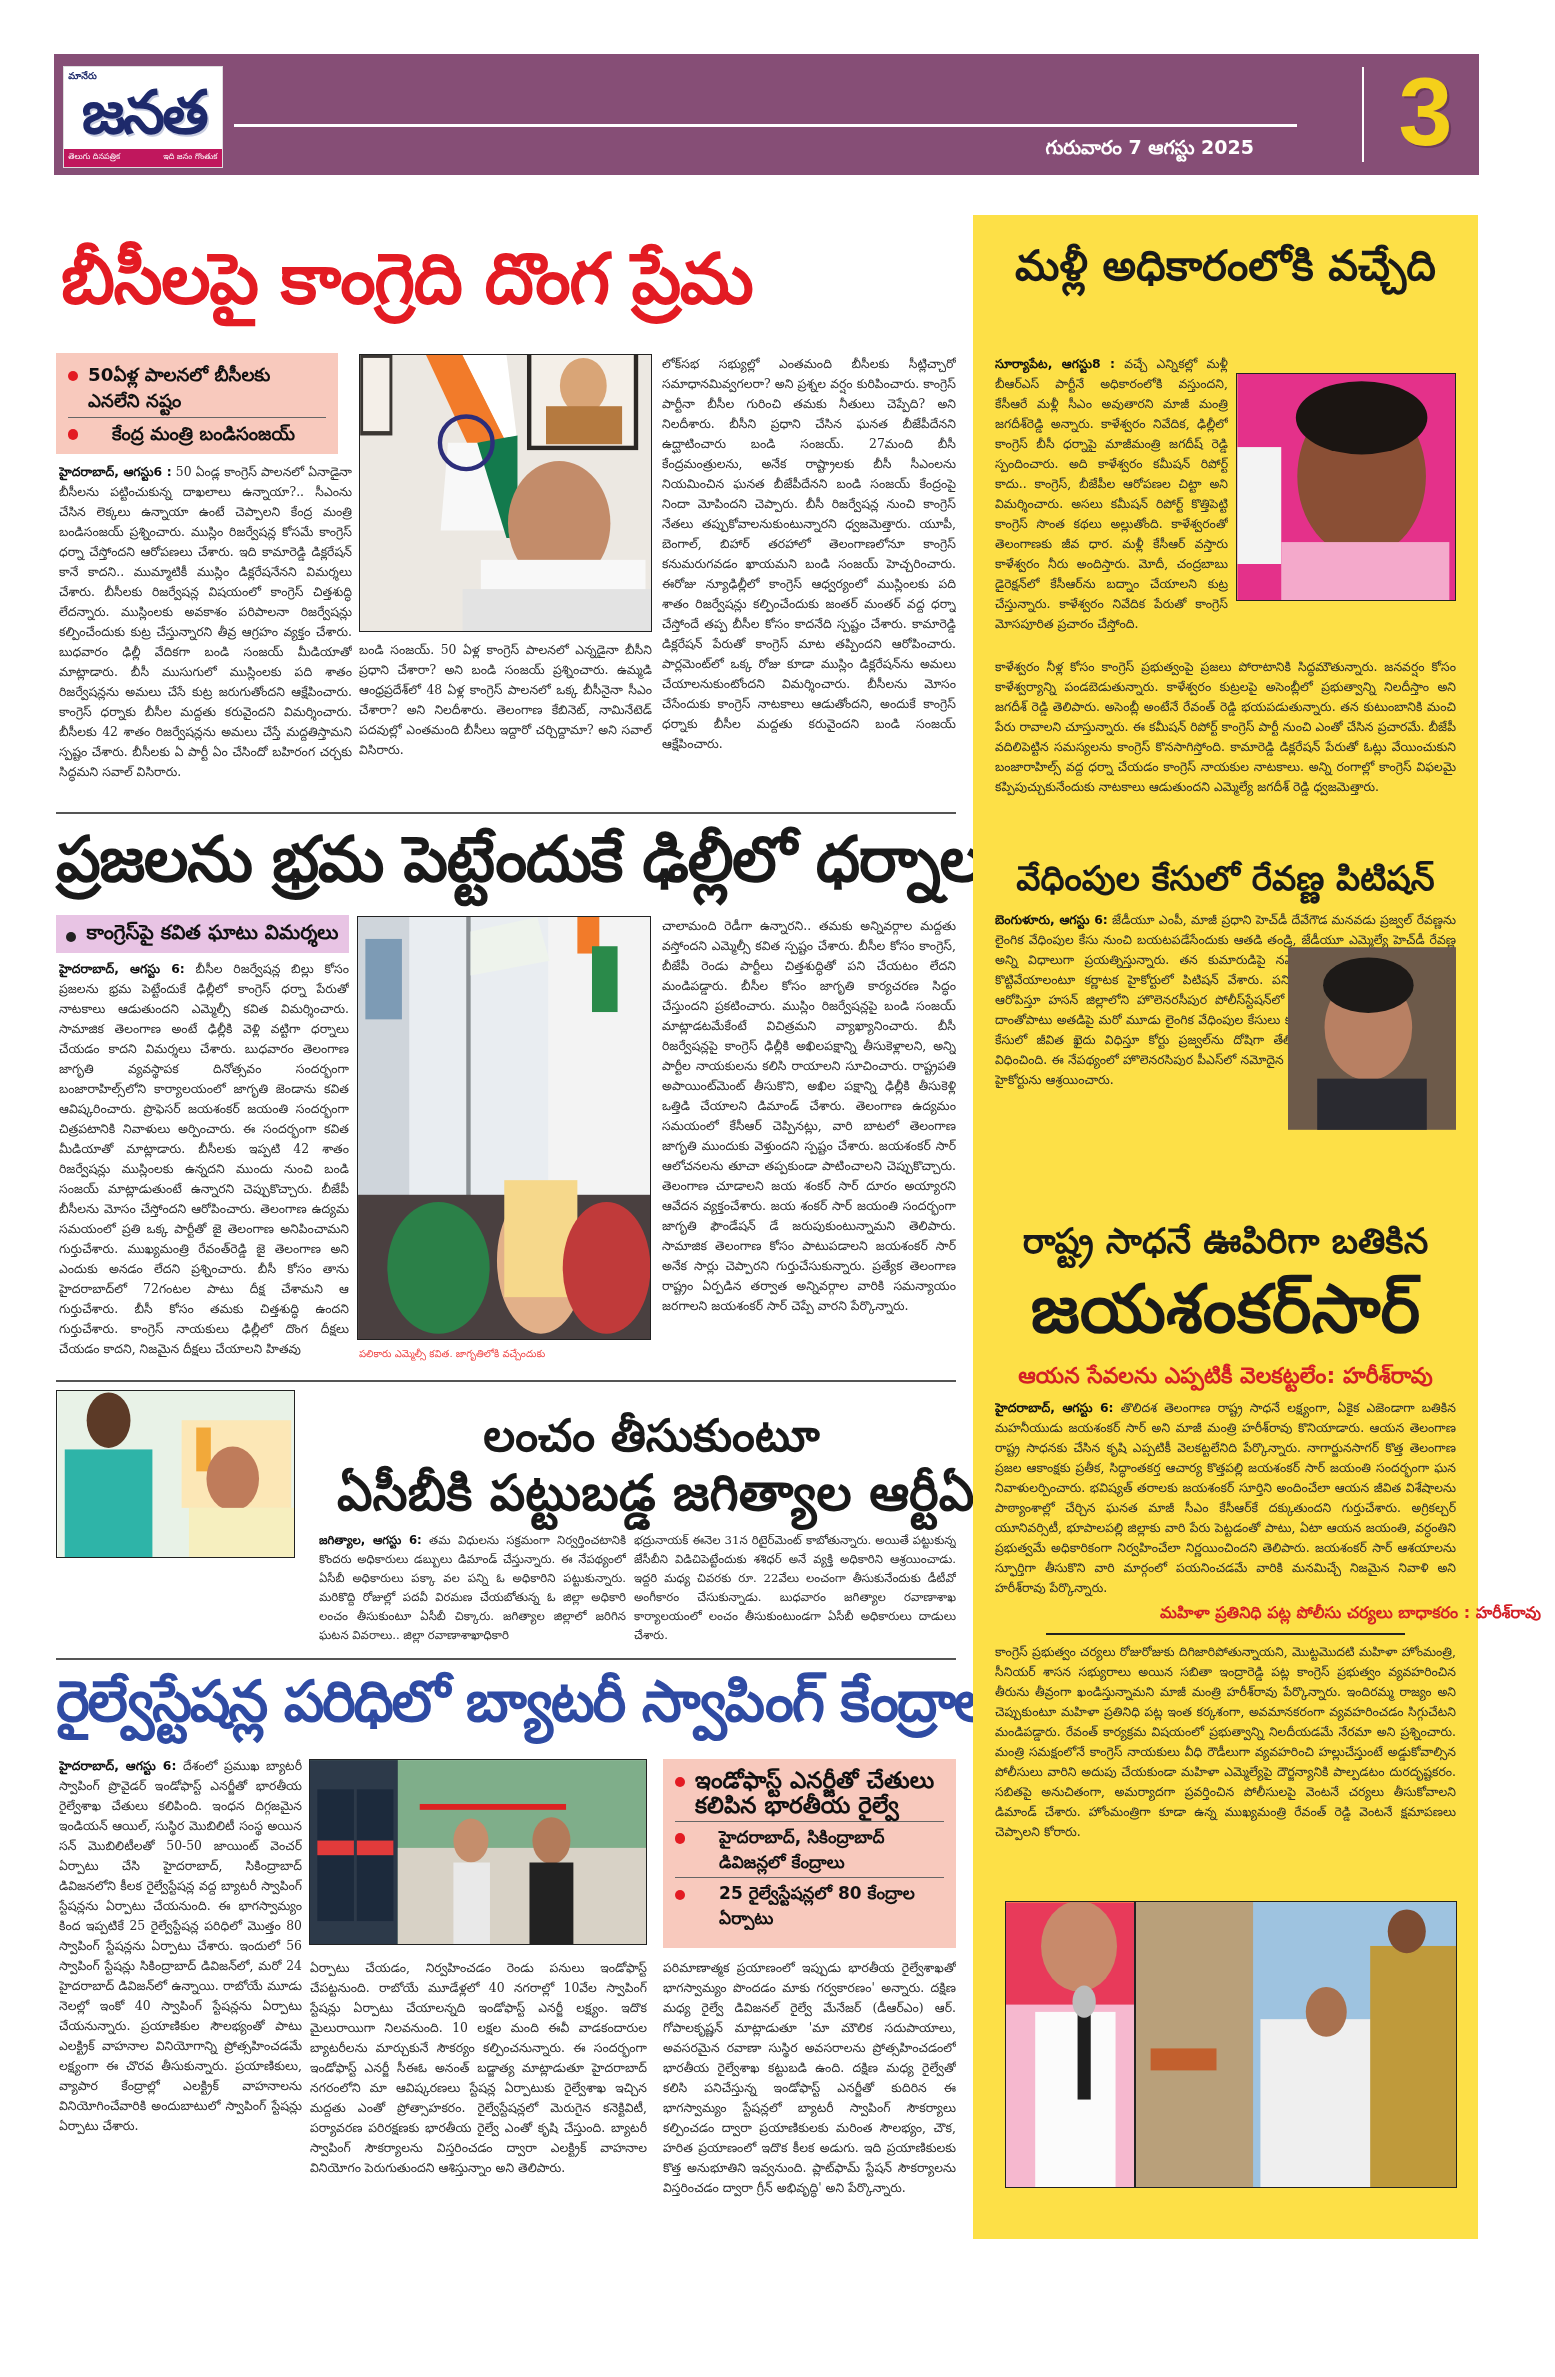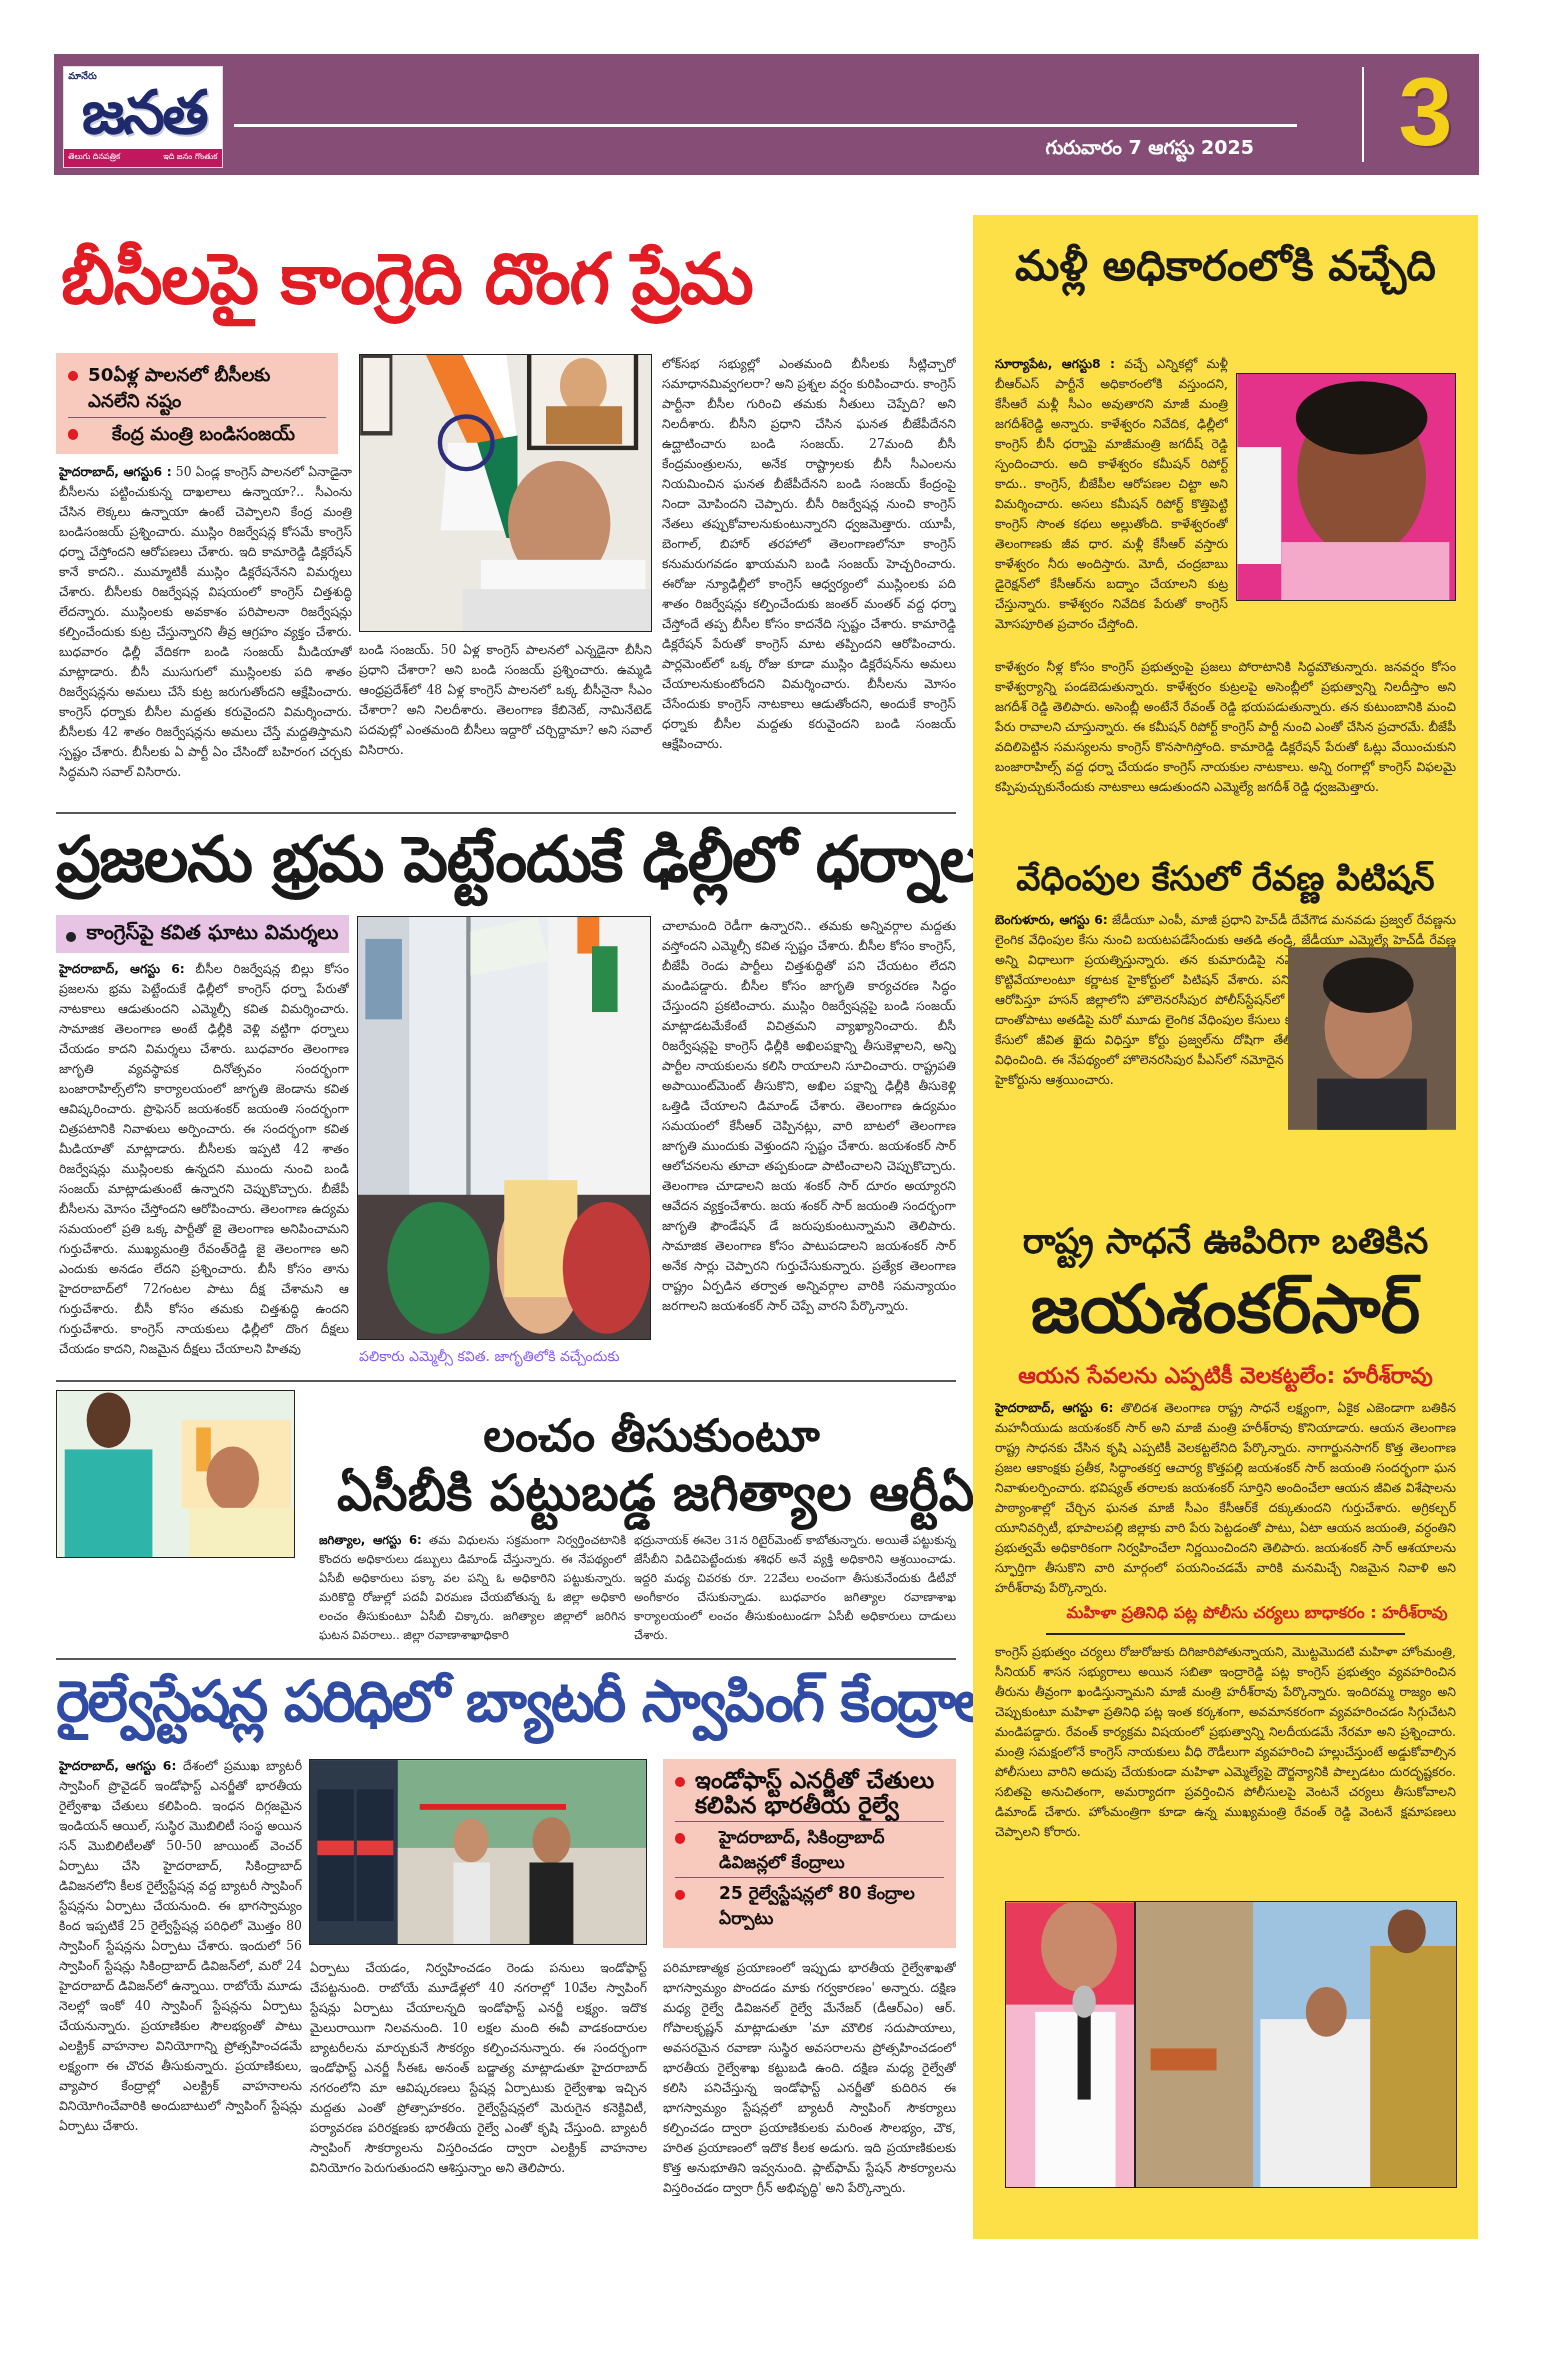--- a/index.html
+++ b/index.html
@@ -17,21 +17,21 @@
   .mast-rule { position: absolute; left: 180px; top: 70px; width: 1063px; height: 2.9px; background: #fff; }
   .mast-vrule { position: absolute; left: 1308px; top: 13px; width: 1.5px; height: 95px; background: #fff; }
   .mast-date { position: absolute; left: 907px; top: 82px; width: 293px; font-size: 19px; color: #fff; font-weight: bold; text-align: right; }
   .page-num { position: absolute; left: 1324px; top: 1.5px; width: 95px; font-size: 97px; font-weight: bold; color: #f4d01a; text-align: center; font-family: "Liberation Sans", sans-serif; text-shadow: 2.2px 2.2px 0 #6c3b5d; }
 
   
   .headline { position: absolute; font-weight: bold; line-height: 1.1; white-space: nowrap; }
   .body-text { position: absolute; font-size: 12.4px; line-height: 20px; text-align: justify; color: #2a2a2a; font-family: "DejaVu Serif", serif; overflow: hidden; }
   .dateline { font-weight: bold; font-family: "DejaVu Sans", sans-serif; color: #111; }
   .photo { position: absolute; border: 1.5px solid #222; overflow: hidden; }
-  .caption { position: absolute; font-size: 14px; color: #8b5cf6; font-family: "DejaVu Serif", serif; }
+  .caption { position: absolute; font-size: 10px; color: #ef4444; font-family: "DejaVu Serif", serif; }
   .hrule { position: absolute; height: 2.2px; background: #555; }
   .bullet-box { position: absolute; background: #f8c9bd; padding: 8.8px 11.7px; }
   .bullet-item { font-size: 18.3px; font-weight: bold; line-height: 26px; color: #111; display: flex; align-items: flex-start; }
   .bullet-dot { width: 10.2px; height: 10.2px; border-radius: 50%; background: #e31b23; margin: 8.8px 10.2px 0 0; flex-shrink: 0; }
   .bullet-item + .bullet-item { border-top: 0.7px solid #666; margin-top: 2.9px; padding-top: 2.9px; gap: 24px; }
 
   
   .sidebar { position: absolute; left: 973px; top: 215px; width: 505px; height: 2024px; background: #fde047; }
 </style>
 </head>
@@ -252,21 +252,21 @@
 
   <div class="headline" style="left:0; top:1007px; width:505px; text-align:center; font-size:35px; color:#1a1a1a;">రాష్ట్ర సాధనే ఊపిరిగా బతికిన</div>
   <div class="headline" style="left:0; top:1058px; width:505px; text-align:center; font-size:67px; color:#1a1a1a;">జయశంకర్‌సార్</div>
   <div class="headline" style="left:0; top:1149px; width:505px; text-align:center; font-size:22px; color:#d31f26;">ఆయన సేవలను ఎప్పటికీ వెలకట్టలేం: హరీశ్‌రావు</div>
 
   <div class="body-text" style="left:22px; top:1183px; width:461px; height:201px;">
     <span class="dateline">హైదరాబాద్, ఆగస్టు 6:</span>
     <span>తొలిదశ తెలంగాణ రాష్ట్ర సాధనే లక్ష్యంగా, ఏకైక ఎజెండాగా బతికిన మహనీయుడు జయశంకర్ సార్ అని మాజీ మంత్రి హరీశ్‌రావు కొనియాడారు. ఆయన తెలంగాణ రాష్ట్ర సాధనకు చేసిన కృషి ఎప్పటికీ వెలకట్టలేనిది పేర్కొన్నారు. నాగార్జునసాగర్ కొత్త తెలంగాణ ప్రజల ఆకాంక్షకు ప్రతీక, సిద్ధాంతకర్త ఆచార్య కొత్తపల్లి జయశంకర్ సార్ జయంతి సందర్భంగా ఘన నివాళులర్పించారు. భవిష్యత్ తరాలకు జయశంకర్ సూర్తిని అందించేలా ఆయన జీవిత విశేషాలను పాఠ్యాంశాల్లో చేర్చిన ఘనత మాజీ సీఎం కేసీఆర్‌కే దక్కుతుందని గుర్తుచేశారు. అగ్రికల్చర్ యూనివర్సిటీ, భూపాలపల్లి జిల్లాకు వారి పేరు పెట్టడంతో పాటు, ఏటా ఆయన జయంతి, వర్ధంతిని ప్రభుత్వమే అధికారికంగా నిర్వహించేలా నిర్ణయించిందని తెలిపారు. జయశంకర్ సార్ ఆశయాలను స్ఫూర్తిగా తీసుకొని వారి మార్గంలో పయనించడమే వారికి మనమిచ్చే నిజమైన నివాళి అని హరీశ్‌రావు పేర్కొన్నారు.</span>
   </div>
 
-  <div class="headline" style="left:0; top:1389px; width:568px; text-align:center; font-size:16px; color:#d31f26;">మహిళా ప్రతినిధి పట్ల పోలీసు చర్యలు బాధాకరం : హరీశ్‌రావు</div>
+  <div class="headline" style="left:0; top:1389px; width:568px; text-align:right; font-size:16px; color:#d31f26;">మహిళా ప్రతినిధి పట్ల పోలీసు చర్యలు బాధాకరం : హరీశ్‌రావు</div>
   <div class="hrule" style="left:73px; top:1418px; width:359px; height:1.5px; background:#222;"></div>
 
   <div class="body-text" style="left:22px; top:1427px; width:461px; height:249px;">
     <span>కాంగ్రెస్ ప్రభుత్వం చర్యలు రోజురోజుకు దిగిజారిపోతున్నాయని, మొట్టమొదటి మహిళా హోంమంత్రి, సీనియర్ శాసన సభ్యురాలు అయిన సబితా ఇంద్రారెడ్డి పట్ల కాంగ్రెస్ ప్రభుత్వం వ్యవహరించిన తీరును తీవ్రంగా ఖండిస్తున్నామని మాజీ మంత్రి హరీశ్‌రావు పేర్కొన్నారు. ఇందిరమ్మ రాజ్యం అని చెప్పుకుంటూ మహిళా ప్రతినిధి పట్ల ఇంత కర్కశంగా, అవమానకరంగా వ్యవహరించడం సిగ్గుచేటని మండిపడ్డారు. రేవంత్ కార్యక్రమ విషయంలో ప్రభుత్వాన్ని నిలదీయడమే నేరమా అని ప్రశ్నించారు. మంత్రి సమక్షంలోనే కాంగ్రెస్ నాయకులు వీధి రౌడీలుగా వ్యవహరించి హల్లుచేస్తుంటే అడ్డుకోవాల్సిన పోలీసులు వారిని అదుపు చేయకుండా మహిళా ఎమ్మెల్యేపై దౌర్జన్యానికి పాల్పడటం దురదృష్టకరం. సబితపై అనుచితంగా, అమర్యాదగా ప్రవర్తించిన పోలీసులపై వెంటనే చర్యలు తీసుకోవాలని డిమాండ్ చేశారు. హోంమంత్రిగా కూడా ఉన్న ముఖ్యమంత్రి రేవంత్ రెడ్డి వెంటనే క్షమాపణలు చెప్పాలని కోరారు.</span>
   </div>
 
   <div class="photo" style="left:32px; top:1686px; width:130px; height:287px;">
     <svg width="130" height="287" viewBox="0 0 178 392">
       <rect width="178" height="392" fill="#e83a5a"></rect>
       <ellipse cx="100" cy="60" rx="52" ry="62" fill="#c88a6b"></ellipse>

